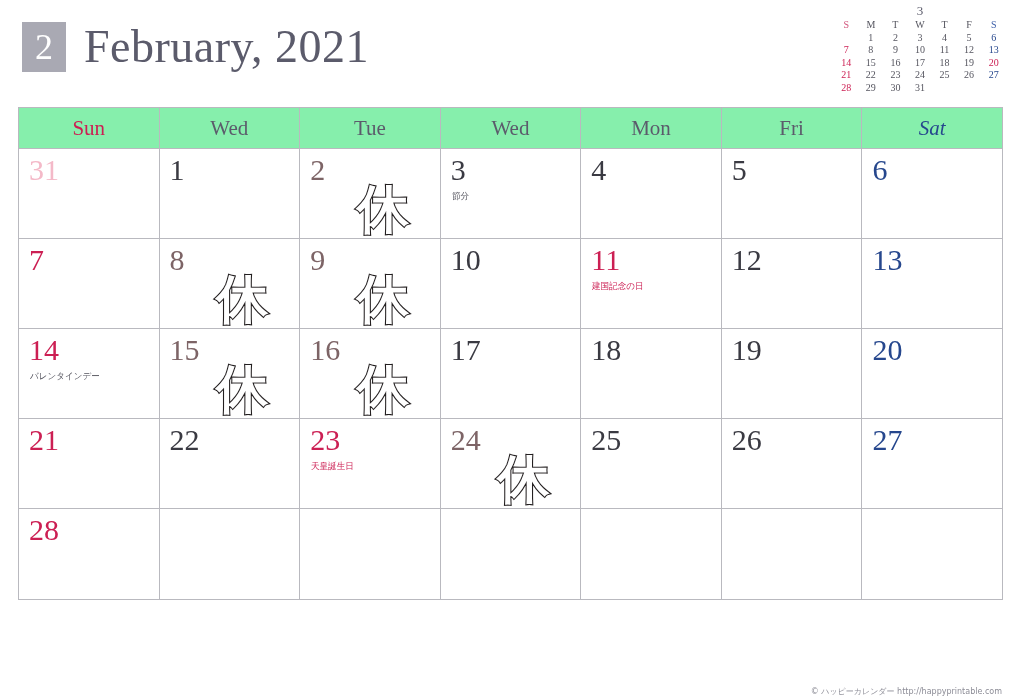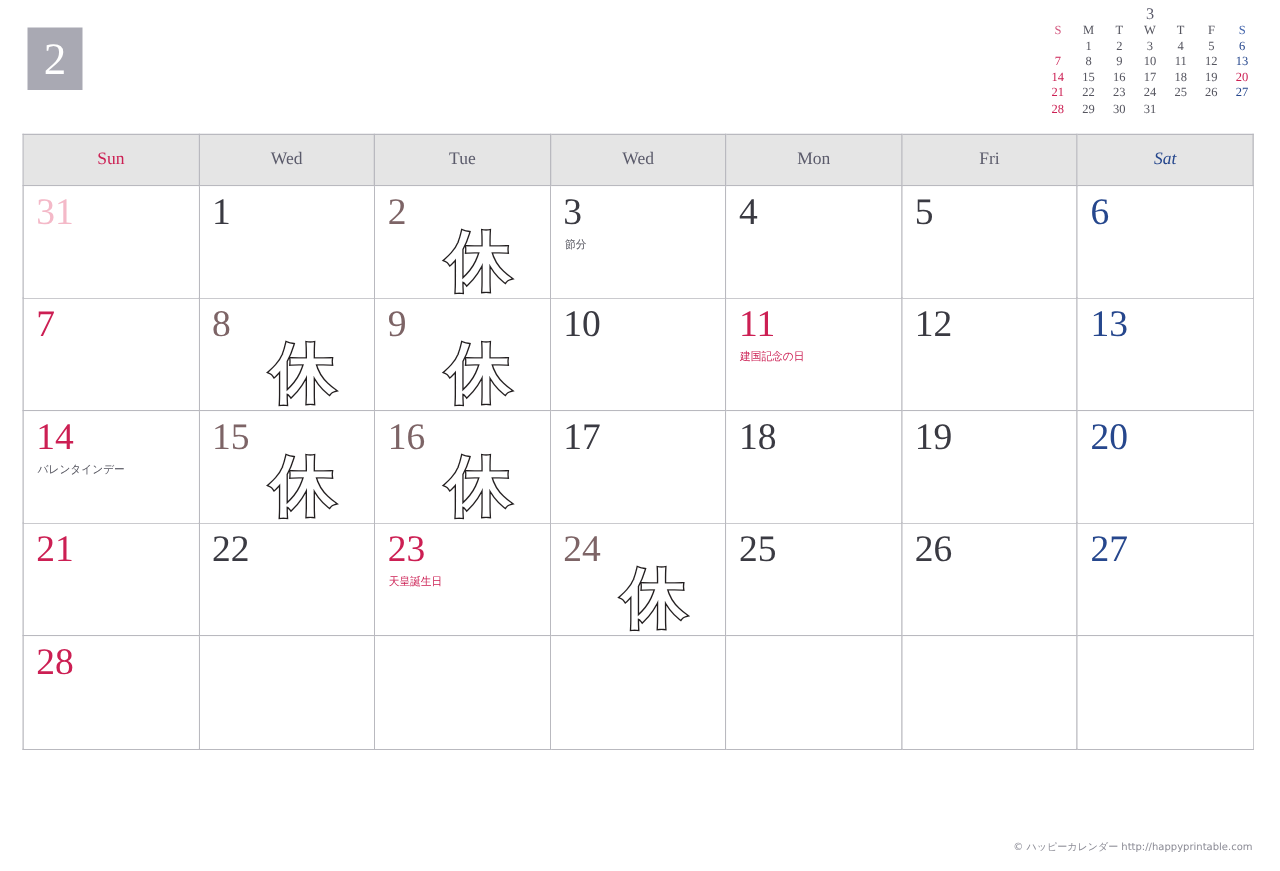--- a/index.html
+++ b/index.html
@@ -97,26 +97,26 @@
     table-layout: fixed;
   }
   #calendar th, #calendar td {
     border: 1px solid #b9b9bf;
     padding: 0;
     vertical-align: top;
   }
   #calendar th {
     height: 40px;
     font-family: "Liberation Serif", serif;
-    font-size: 14px;
+    font-size: 21px;
     font-weight: normal;
     color: #5b5b6b;
     text-align: center;
     vertical-align: middle;
-    background: #e5e5e5;
+    background: #86efac;
   }
   #calendar th.h-sun { color: #cc1f53; }
   #calendar th.h-sat { color: #26478d; font-style: italic; }
 
   #calendar td {
     height: 89px;
     position: relative;
     background: #ffffff;
   }
   #calendar tr.last-week td { height: 90px; }
@@ -164,34 +164,35 @@
     font-weight: bold;
     -webkit-text-stroke: 2.2px #231f20;
     paint-order: stroke fill;
     padding-left: 26px;
   }
 
   
   #footer {
     position: absolute;
     right: 22px;
-    bottom: 14px;
+    bottom: 0;
     font-family: "DejaVu Sans", sans-serif;
     font-size: 8px;
     line-height: 11px;
     color: #8c8c96;
     white-space: nowrap;
   }
 </style>
 </head>
 <body>
 
 <div id="header">
   <div id="title-block">
     <div id="month-badge">2</div>
+    <div id="title-text">February, 2021</div>
   </div>
 
   <div id="mini-cal">
     <div id="mini-month">3</div>
     <table id="mini-table">
       <thead>
         <tr>
             <th class="mini-sun">S</th>
             <th>M</th>
             <th>T</th>

